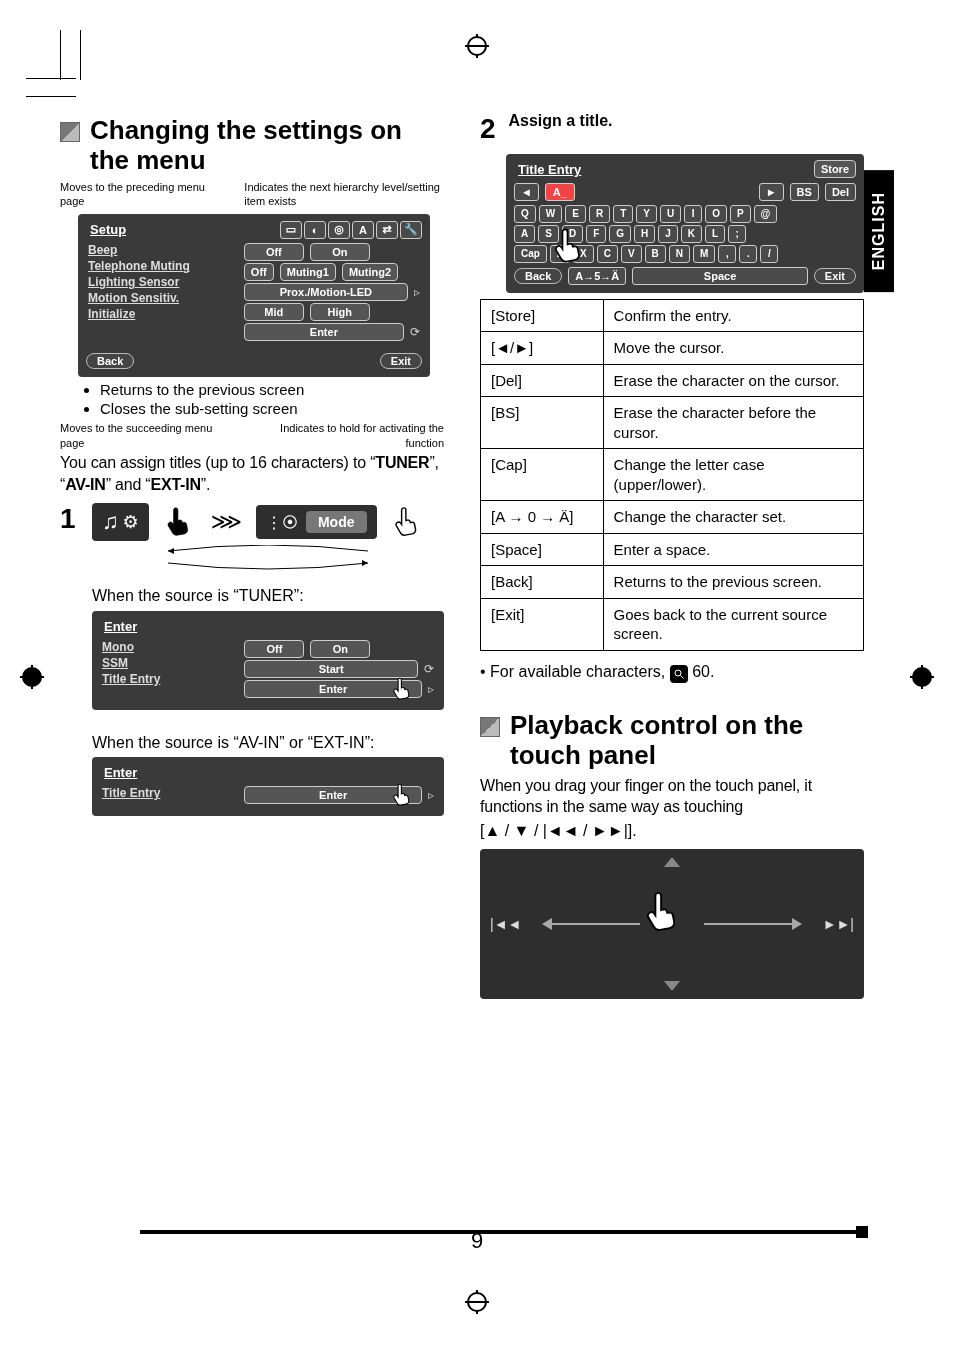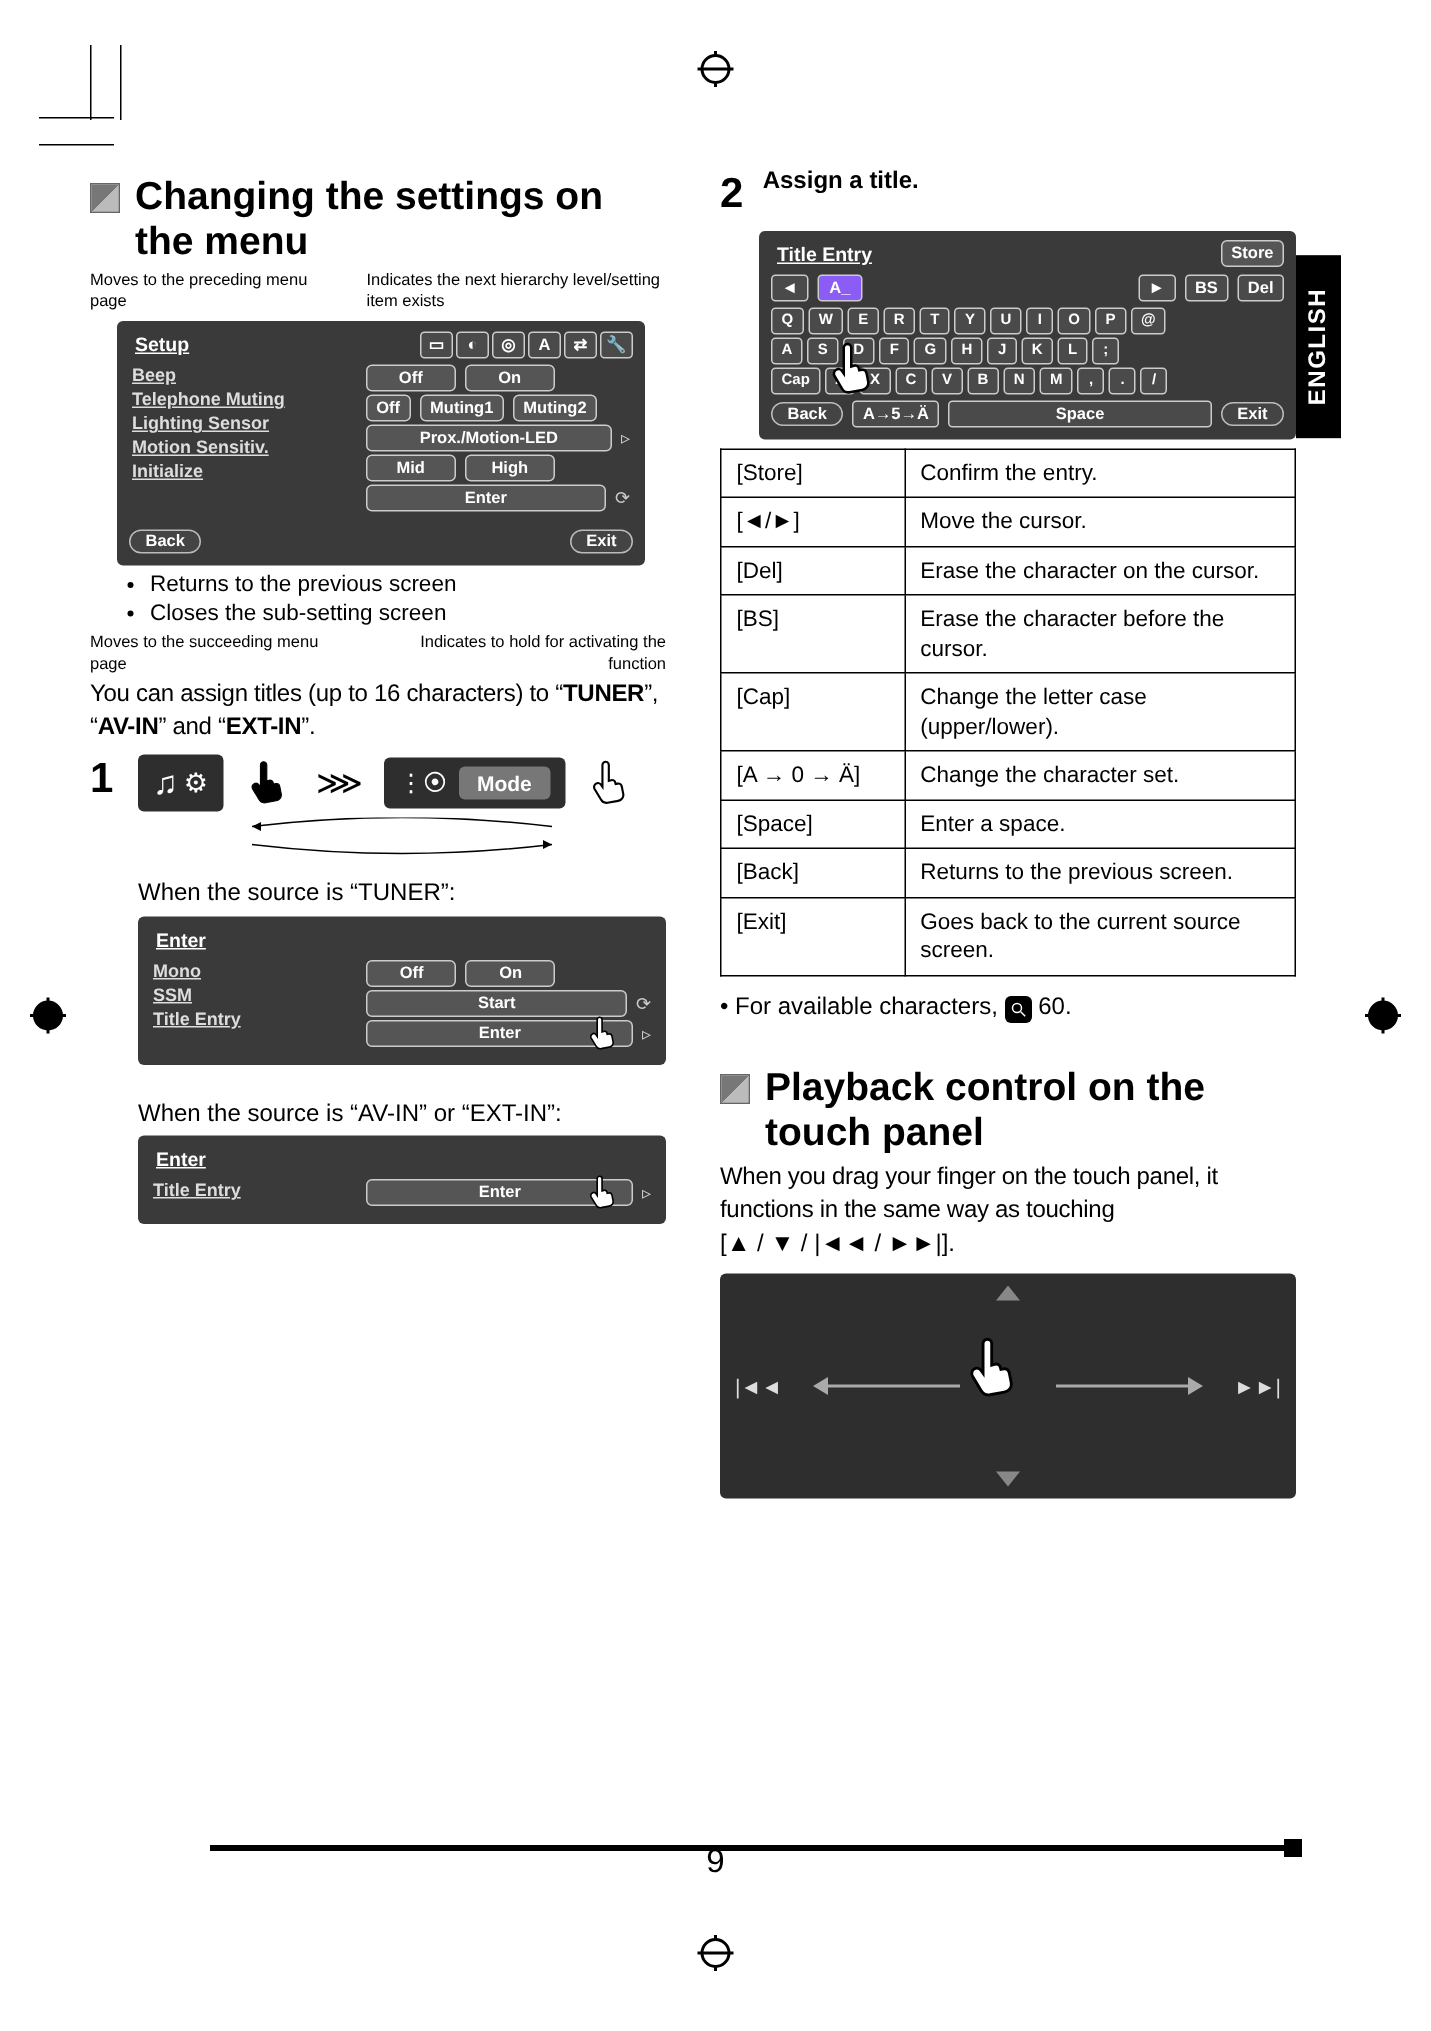--- a/index.html
+++ b/index.html
@@ -351,21 +351,21 @@
         <b>Assign a title.</b>
       </p>
 
       <div class="ui-panel" style="margin:0 0 6px 26px; position:relative">
         <div class="ui-row" style="justify-content:space-between">
           <span class="ui-title">Title Entry</span>
           <span class="pill">Store</span>
         </div>
         <div class="ui-row" style="gap:6px; margin:4px 0">
           <span class="key">◄</span>
-          <span class="key" style="min-width:30px;background:#8b5cf6">A_</span>
+          <span class="key" style="min-width:30px;background:#ef4444">A_</span>
           <span style="flex:1"></span>
           <span class="key">►</span>
           <span class="key">BS</span>
           <span class="key">Del</span>
         </div>
         <div class="keeb">
           <span class="key">Q</span>
           <span class="key">W</span>
           <span class="key">E</span>
           <span class="key">R</span>

